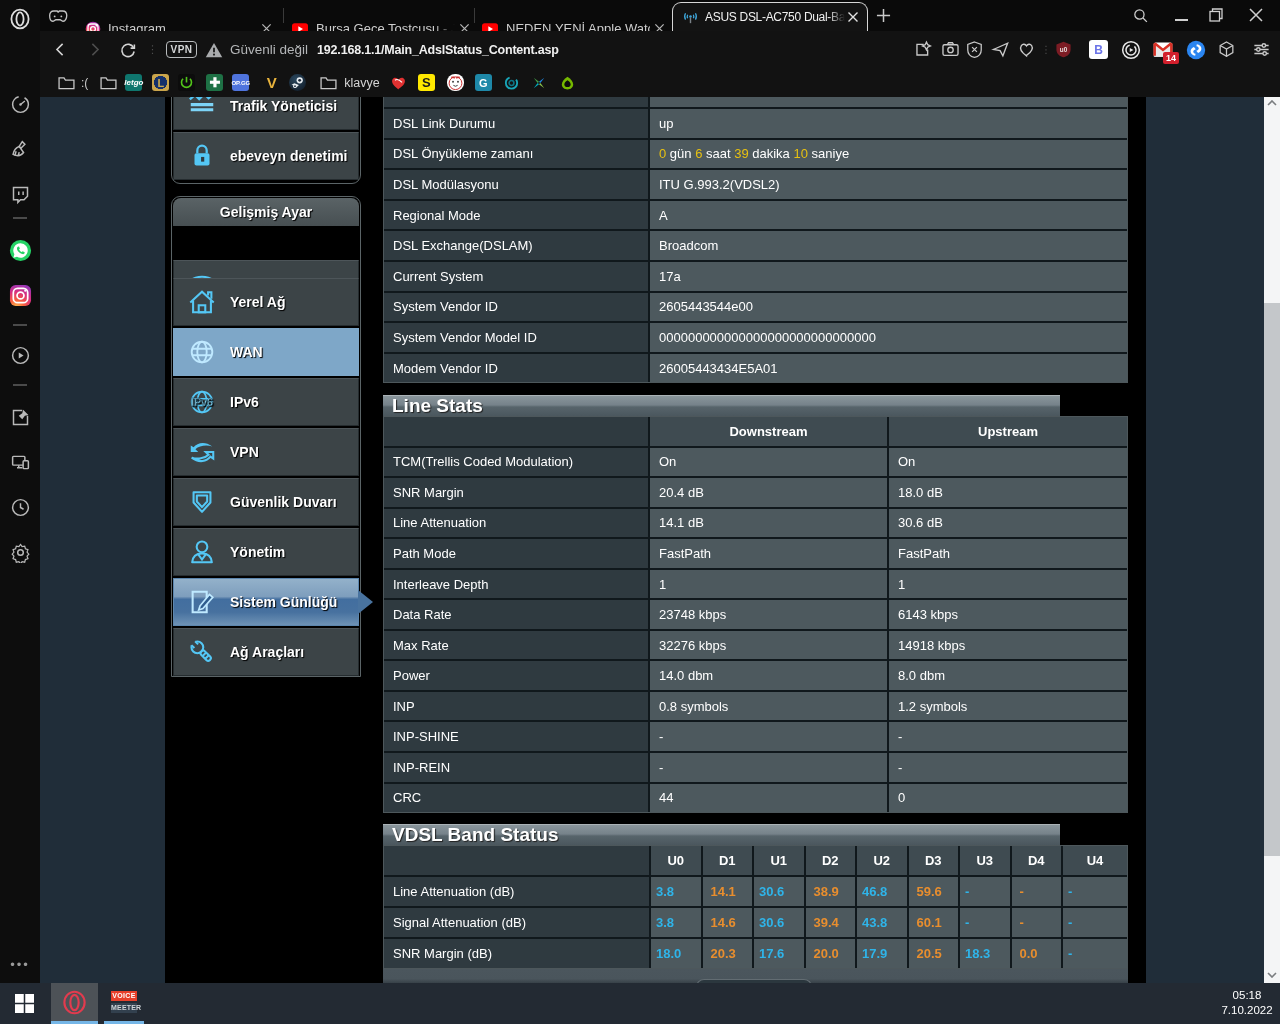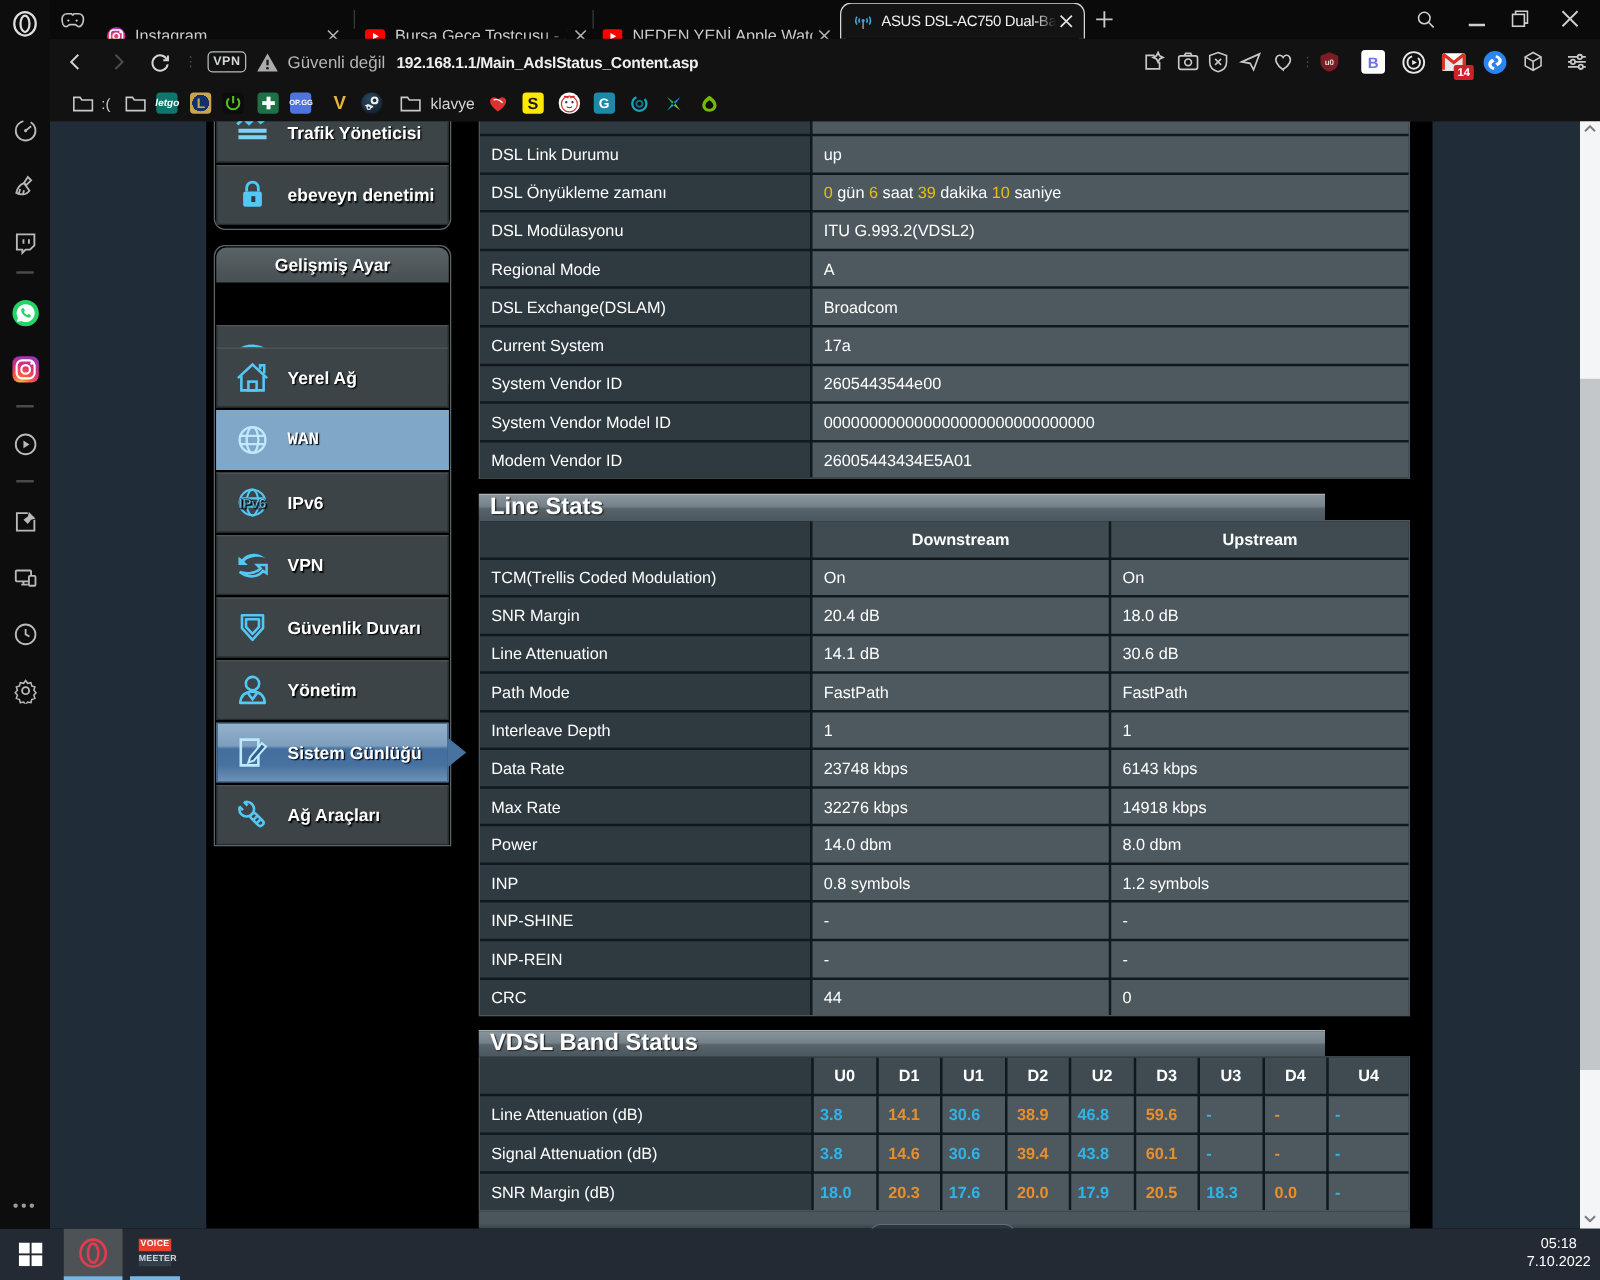--- a/index.html
+++ b/index.html
@@ -427,21 +427,21 @@
   </div>
   <div class="mitem" style="top:181px;">
     <svg class="micon" viewBox="0 0 32 32" fill="none" stroke="#54c7f5" stroke-width="2.2">
       <path d="M3.5 16.5 L16 5 L28.5 16.5"></path>
         <path d="M22.5 9 v-3.5 h3.5 v7"></path>
         <path d="M6.5 14.5 v12.5 h19 v-12.5"></path>
         <rect x="12.5" y="19.5" width="7" height="7.5"></rect>
     </svg>
     <span class="mtxt">Yerel Ağ</span>
   </div>
-  <div class="mitem" style="top:231px;background:#7ea7c8;border-color:#7ea7c8;font-family:Liberation Mono, monospace;">
+  <div class="mitem" style="top:231px;background:#7ea7c8;border-color:#7ea7c8;">
     <svg class="micon" viewBox="0 0 32 32" fill="none" stroke="#bfe9ff" stroke-width="2">
       <circle cx="16" cy="16" r="11"></circle>
         <ellipse cx="16" cy="16" rx="5" ry="11"></ellipse>
         <path d="M5.5 12.5 h21 M5.5 19.5 h21"></path>
     </svg>
     <span class="mtxt">WAN</span>
   </div>
   <div class="mitem" style="top:281px;">
     <svg class="micon" viewBox="0 0 32 32" fill="none" stroke="#54c7f5" stroke-width="1.8">
       <circle cx="16" cy="16" r="11"></circle>

